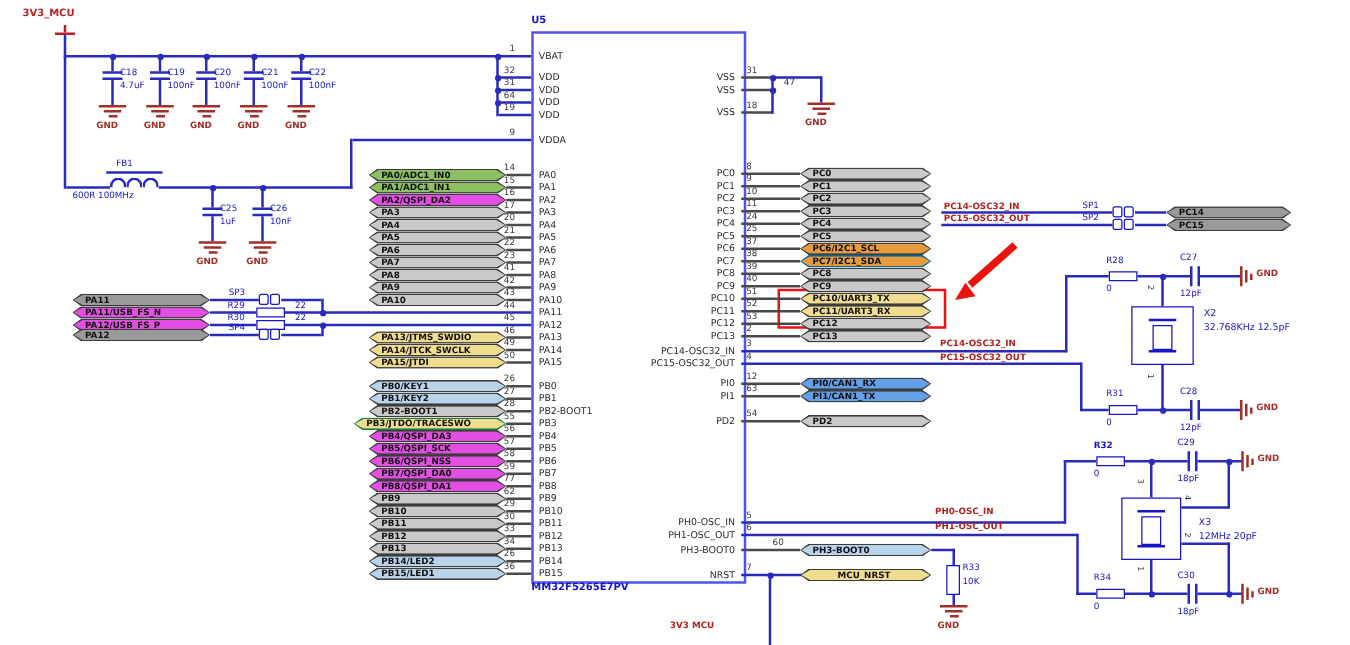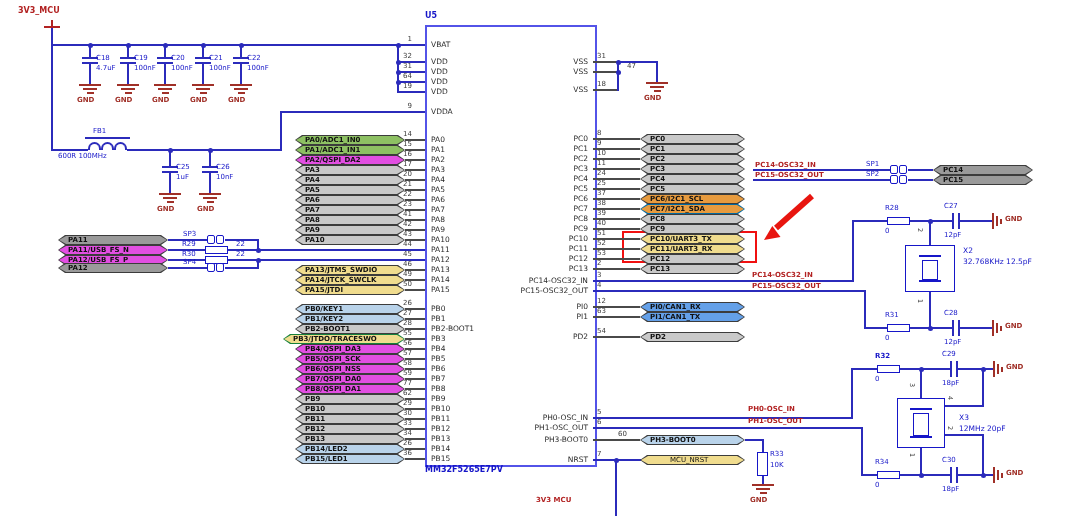--- a/index.html
+++ b/index.html
@@ -364,21 +364,21 @@
     <div style="position: absolute; left: 640px; top: 332px; width: 105px; height: 10px; clip-path: polygon(0px 50%, 7px 0px, calc(100% - 7px) 0px, 100% 50%, calc(100% - 7px) 100%, 7px 100%); background: rgb(60, 60, 60);">
       <div style="position: absolute; inset: 1px; clip-path: polygon(0px 50%, 7px 0px, calc(100% - 7px) 0px, 100% 50%, calc(100% - 7px) 100%, 7px 100%); background: rgb(201, 201, 201);"></div>
       <div style="position: absolute; left: 10px; top: 0px; line-height: 10px; font-size: 7px; font-weight: 700; color: rgb(17, 17, 17); white-space: nowrap;">PD2</div>
     </div>
     <div style="position: absolute; left: 640px; top: 435px; width: 105px; height: 10px; clip-path: polygon(0px 50%, 7px 0px, calc(100% - 7px) 0px, 100% 50%, calc(100% - 7px) 100%, 7px 100%); background: rgb(60, 60, 60);">
       <div style="position: absolute; inset: 1px; clip-path: polygon(0px 50%, 7px 0px, calc(100% - 7px) 0px, 100% 50%, calc(100% - 7px) 100%, 7px 100%); background: rgb(185, 211, 234);"></div>
       <div style="position: absolute; left: 10px; top: 0px; line-height: 10px; font-size: 7px; font-weight: 700; color: rgb(17, 17, 17); white-space: nowrap;">PH3-BOOT0</div>
     </div>
     <div style="position: absolute; left: 640px; top: 455px; width: 105px; height: 10px; clip-path: polygon(0px 50%, 7px 0px, calc(100% - 7px) 0px, 100% 50%, calc(100% - 7px) 100%, 7px 100%); background: rgb(60, 60, 60);">
       <div style="position: absolute; inset: 1px; clip-path: polygon(0px 50%, 7px 0px, calc(100% - 7px) 0px, 100% 50%, calc(100% - 7px) 100%, 7px 100%); background: rgb(240, 220, 142);"></div>
-      <div style="position: absolute; left: 10px; top: 0px; line-height: 10px; font-size: 7px; font-weight: 400; color: rgb(17, 17, 17); white-space: nowrap; padding-left: 20px;">MCU_NRST</div>
+      <div style="position: absolute; left: 10px; top: 0px; line-height: 10px; font-size: 7px; font-weight: 700; color: rgb(17, 17, 17); white-space: nowrap; padding-left: 20px;">MCU_NRST</div>
     </div>
     <div style="position: absolute; left: 933px; top: 165px; width: 100px; height: 10px; clip-path: polygon(0px 50%, 7px 0px, calc(100% - 7px) 0px, 100% 50%, calc(100% - 7px) 100%, 7px 100%); background: rgb(60, 60, 60);">
       <div style="position: absolute; inset: 1px; clip-path: polygon(0px 50%, 7px 0px, calc(100% - 7px) 0px, 100% 50%, calc(100% - 7px) 100%, 7px 100%); background: rgb(154, 154, 154);"></div>
       <div style="position: absolute; left: 10px; top: 0px; line-height: 10px; font-size: 7px; font-weight: 700; color: rgb(17, 17, 17); white-space: nowrap;">PC14</div>
     </div>
     <div style="position: absolute; left: 933px; top: 175px; width: 100px; height: 10px; clip-path: polygon(0px 50%, 7px 0px, calc(100% - 7px) 0px, 100% 50%, calc(100% - 7px) 100%, 7px 100%); background: rgb(60, 60, 60);">
       <div style="position: absolute; inset: 1px; clip-path: polygon(0px 50%, 7px 0px, calc(100% - 7px) 0px, 100% 50%, calc(100% - 7px) 100%, 7px 100%); background: rgb(154, 154, 154);"></div>
       <div style="position: absolute; left: 10px; top: 0px; line-height: 10px; font-size: 7px; font-weight: 700; color: rgb(17, 17, 17); white-space: nowrap;">PC15</div>
     </div>
     <div style="position: absolute; left: 378px; top: 35px; color: rgb(58, 58, 58); font-size: 7px; font-weight: 400; white-space: nowrap; width: 34px; text-align: right;">1</div>

